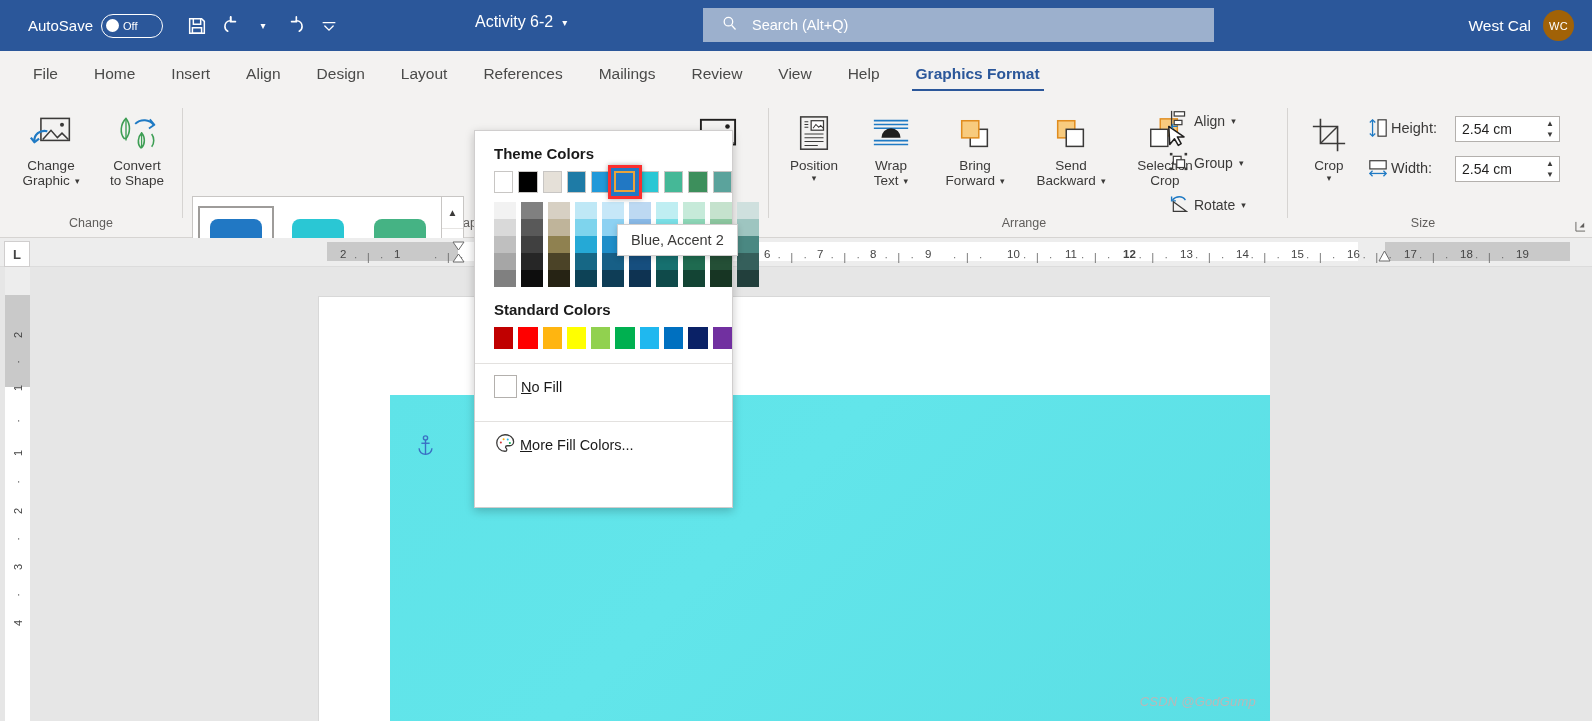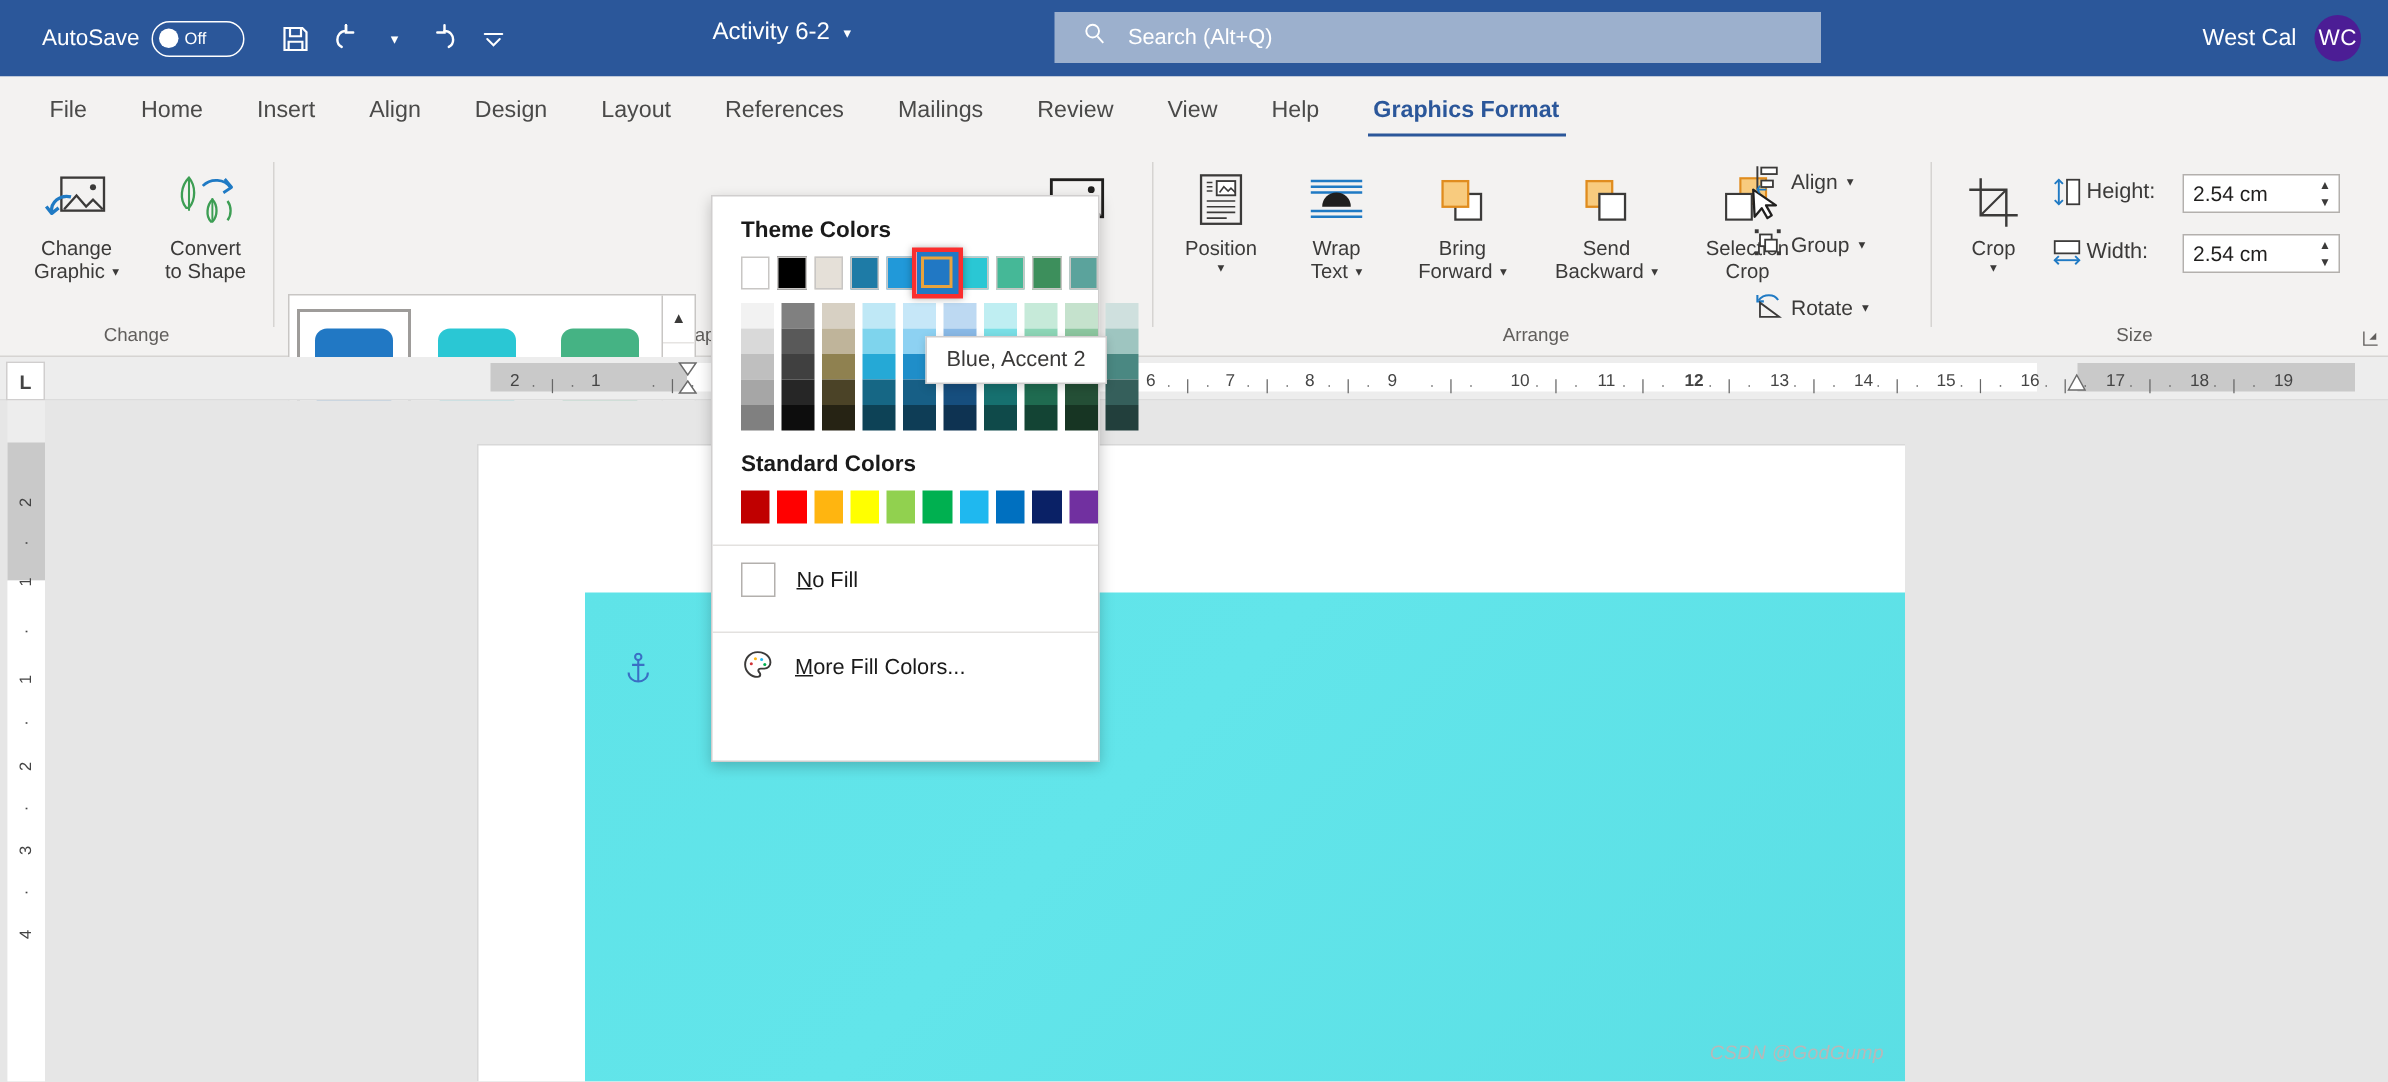--- a/index.html
+++ b/index.html
@@ -38,23 +38,23 @@
   .searchbox {
     position: absolute; left: 703px; top: 8px; width: 511px; height: 34px;
     background: #9cb0cd; display: flex; align-items: center; padding-left: 18px; gap: 14px;
   }
   .searchbox .txt { font-size: 14.5px; color: #ffffff; }
   .userarea {
     position:absolute; right: 18px; top: 10px; display:flex; align-items:center; gap:12px;
   }
   .username { font-size: 15.5px; color:#ffffff; }
   .avatar {
-    width: 31px; height:31px; border-radius:50%; background:#4c1d95;
+    width: 31px; height:31px; border-radius:50%; background:#a16207;
     display:flex;align-items:center;justify-content:center;
-    font-size:15px; color:#fff; letter-spacing:.3px;
+    font-size:11px; color:#fff; letter-spacing:.3px;
   }
 
   
   .tabstrip {
     position:absolute; left:0; top:51px; width:1592px; height:45px;
     background:#f3f2f1; display:flex; align-items:center; padding-left:15px;
   }
   .tab {
     font-size: 15.5px; color:#4a4a49; padding: 0 18px; height:45px;
     display:flex; align-items:center; position:relative; white-space:nowrap;
@@ -213,21 +213,21 @@
     font-size:15px; font-weight:700; color:#1a1a1a;
     padding: 14px 0 9px 19px;
   }
   .swatch-row { display:flex; gap:5px; padding-left:19px; }
   .sw { width:22px; height:22px; }
   .sw.bordered { border:1px solid #c8c6c4; }
   .sw-col { display:flex; flex-direction:column; }
   .sw-col .cell { width:22px; height:17px; }
   .menu-div { height:1px; background:#e3e1df; margin:12px 0 0 0; }
   .menu-item {
-    display:flex; align-items:center; gap:14px; height:45px; padding-left:19px;
+    display:flex; align-items:center; gap:4px; height:45px; padding-left:19px;
     font-size:14.5px; color:#1a1a1a;
   }
   .nofill-box { width:23px;height:23px;border:1px solid #b3b0ad;background:#fff; }
   .uline { text-decoration: underline; }
 
   .sel-ring {
     position:absolute; width:34px; height:34px;
     border:3.5px solid #fb2e2e;
     box-shadow: 0 0 5px rgba(0,0,0,.35);
     z-index: 45; pointer-events:none;

